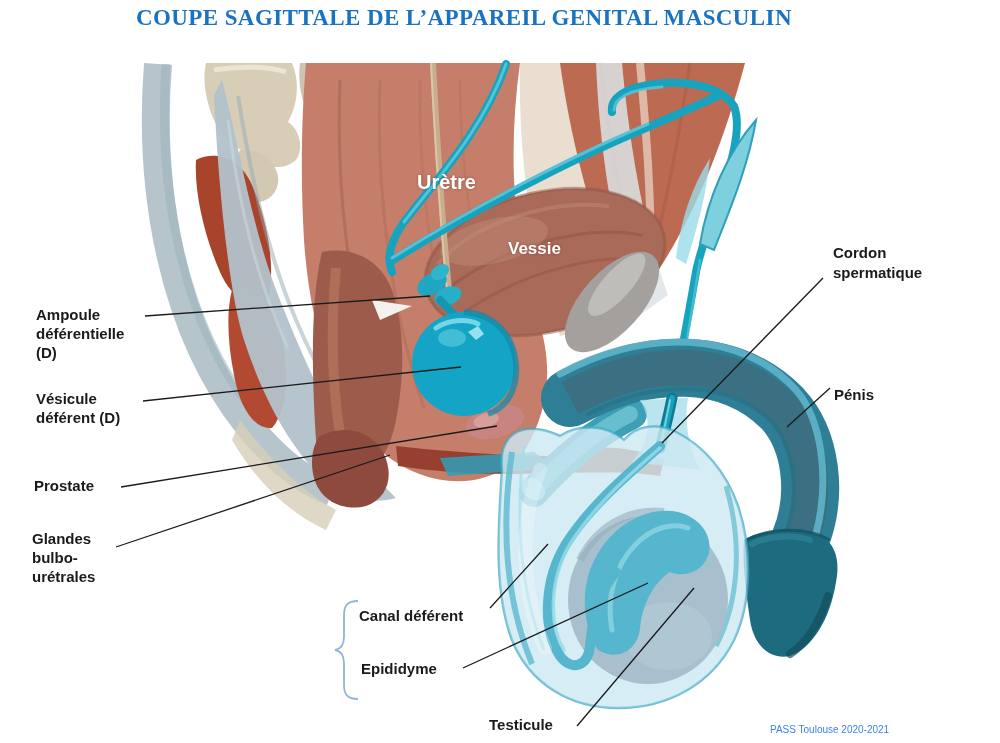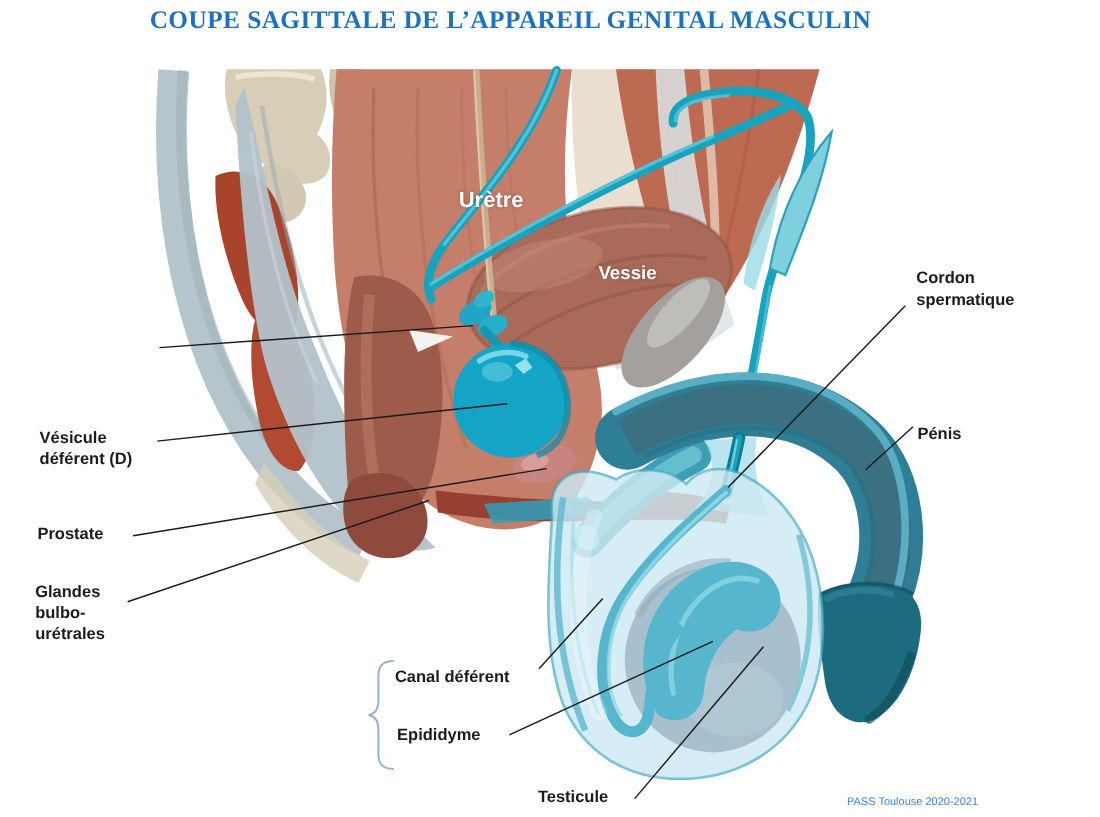--- a/index.html
+++ b/index.html
@@ -194,22 +194,25 @@
       <line x1="830" y1="388" x2="787" y2="427"></line>
       <line x1="490" y1="608" x2="548" y2="544"></line>
       <line x1="463" y1="668" x2="648" y2="583"></line>
       <line x1="577" y1="726" x2="694" y2="588"></line>
     </g>
 
     <path d="M358,601 C347,601 344,606 344,615 L344,637 C344,645 341,649 335,650 C341,651 344,655 344,663 L344,685 C344,694 347,699 358,699" fill="none" stroke="#94B3D9" stroke-width="1.8"></path>
   </svg>
 
   <div class="overlay" style="left:417px;top:171px;font-size:20px;">Urètre</div>
-  <div class="overlay" style="left:508px;top:239px;font-size:17px;margin-left:36px;">Vessie</div>
-
+  <div class="overlay" style="left:508px;top:239px;font-size:17px;">Vessie</div>
+
+  <div class="lbl" style="left:36px;top:305px;">Ampoule
+déférentielle
+(D)</div>
   <div class="lbl" style="left:36px;top:389px;">Vésicule
 déférent (D)</div>
   <div class="lbl" style="left:34px;top:476px;">Prostate</div>
   <div class="lbl" style="left:32px;top:529px;">Glandes
 bulbo-
 urétrales</div>
   <div class="lbl" style="left:359px;top:606px;">Canal déférent</div>
   <div class="lbl" style="left:361px;top:659px;">Epididyme</div>
   <div class="lbl" style="left:833px;top:243px;line-height:20px;">Cordon
 spermatique</div>

